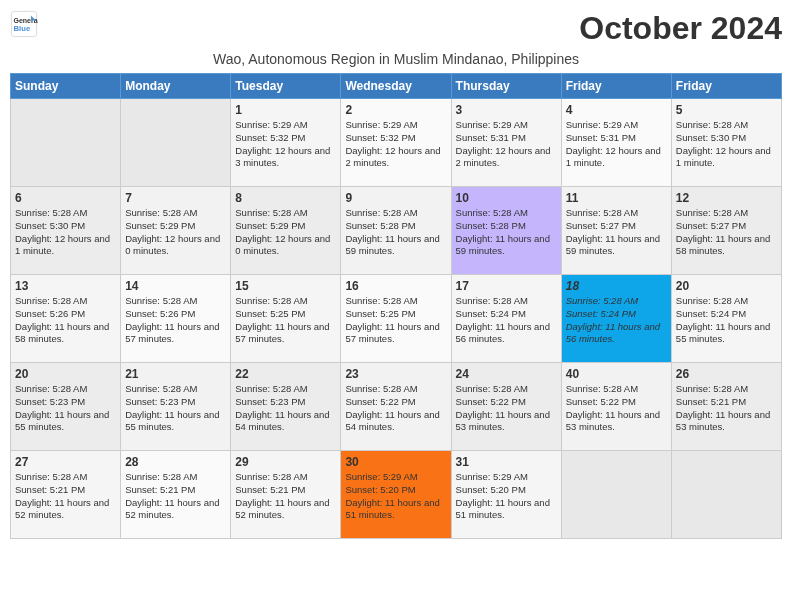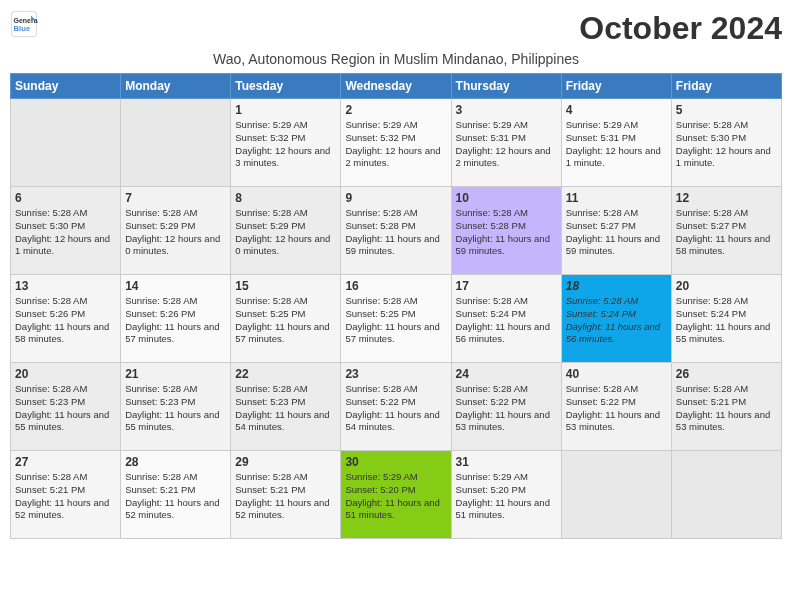--- a/index.html
+++ b/index.html
@@ -292,21 +292,21 @@
           <div class="day-info" style="white-space: pre-line;">Sunrise: 5:28 AM
 Sunset: 5:21 PM
 Daylight: 11 hours and 52 minutes.</div>
         </td>
         <td style="background-color: rgb(245, 245, 245);">
           <span class="day-num">29</span>
           <div class="day-info" style="white-space: pre-line;">Sunrise: 5:28 AM
 Sunset: 5:21 PM
 Daylight: 11 hours and 52 minutes.</div>
         </td>
-        <td style="background-color: #84cc16;">
+        <td style="background-color: #f97316;">
           <span class="day-num">30</span>
           <div class="day-info" style="white-space: pre-line;">Sunrise: 5:29 AM
 Sunset: 5:20 PM
 Daylight: 11 hours and 51 minutes.</div>
         </td>
         <td style="background-color: rgb(245, 245, 245);">
           <span class="day-num">31</span>
           <div class="day-info" style="white-space: pre-line;">Sunrise: 5:29 AM
 Sunset: 5:20 PM
 Daylight: 11 hours and 51 minutes.</div>

